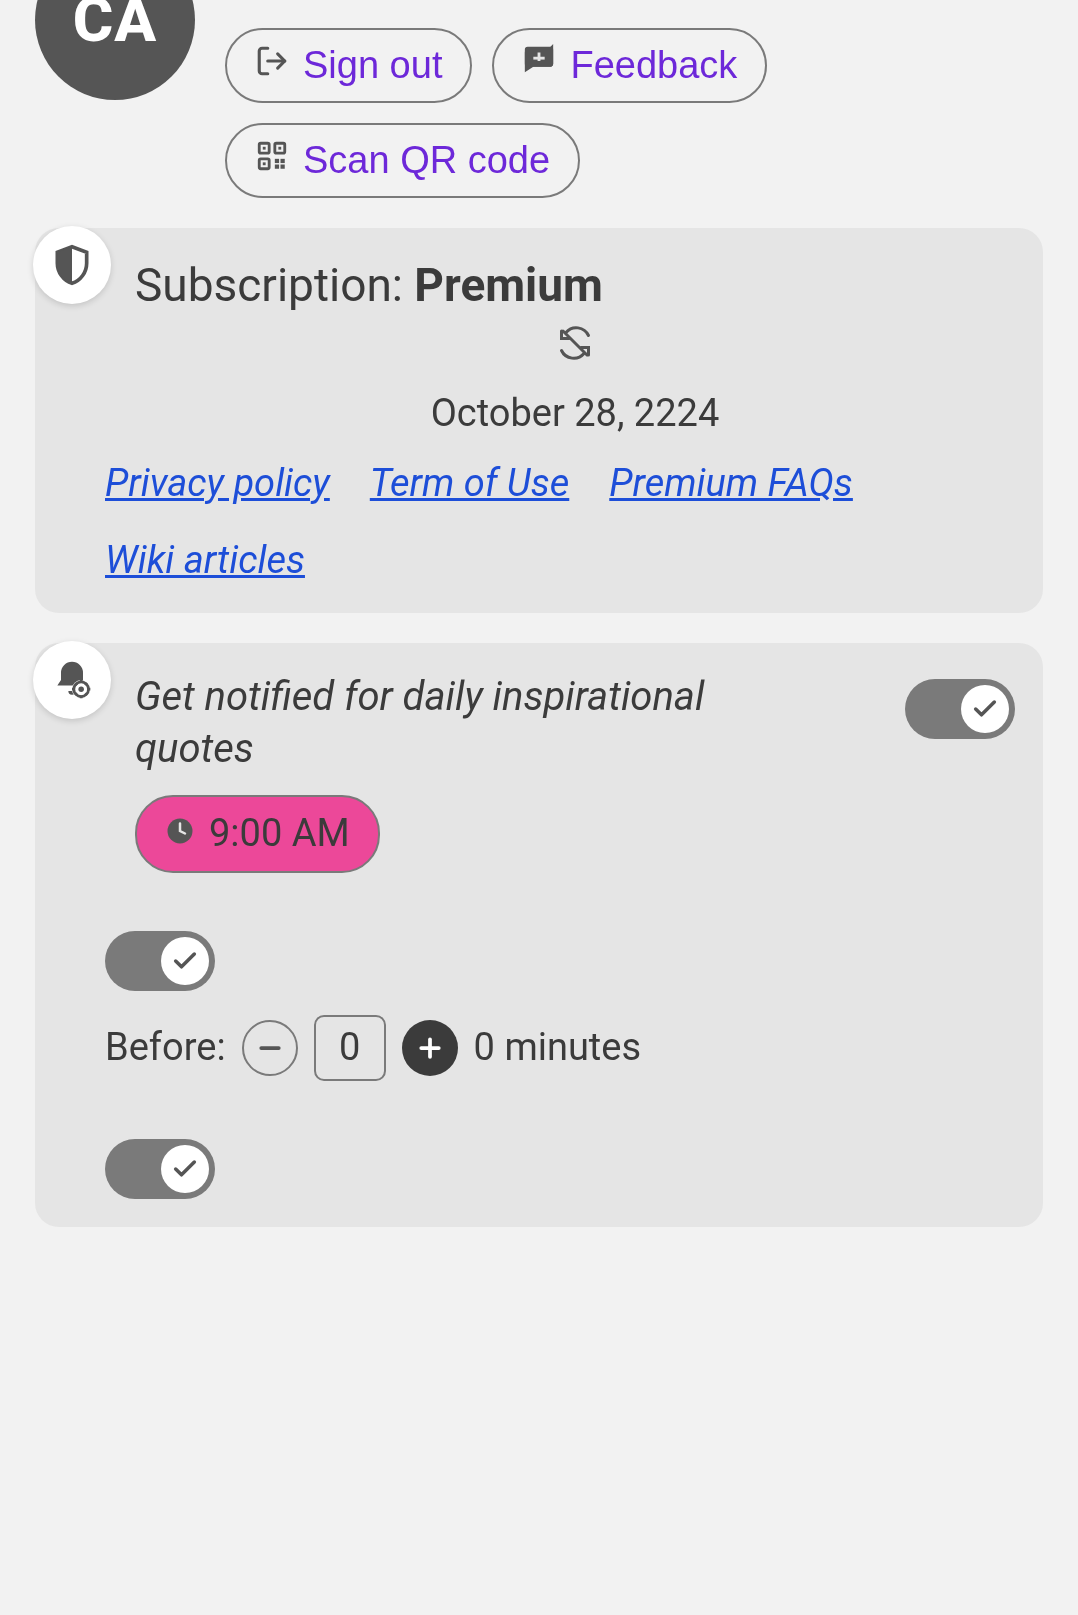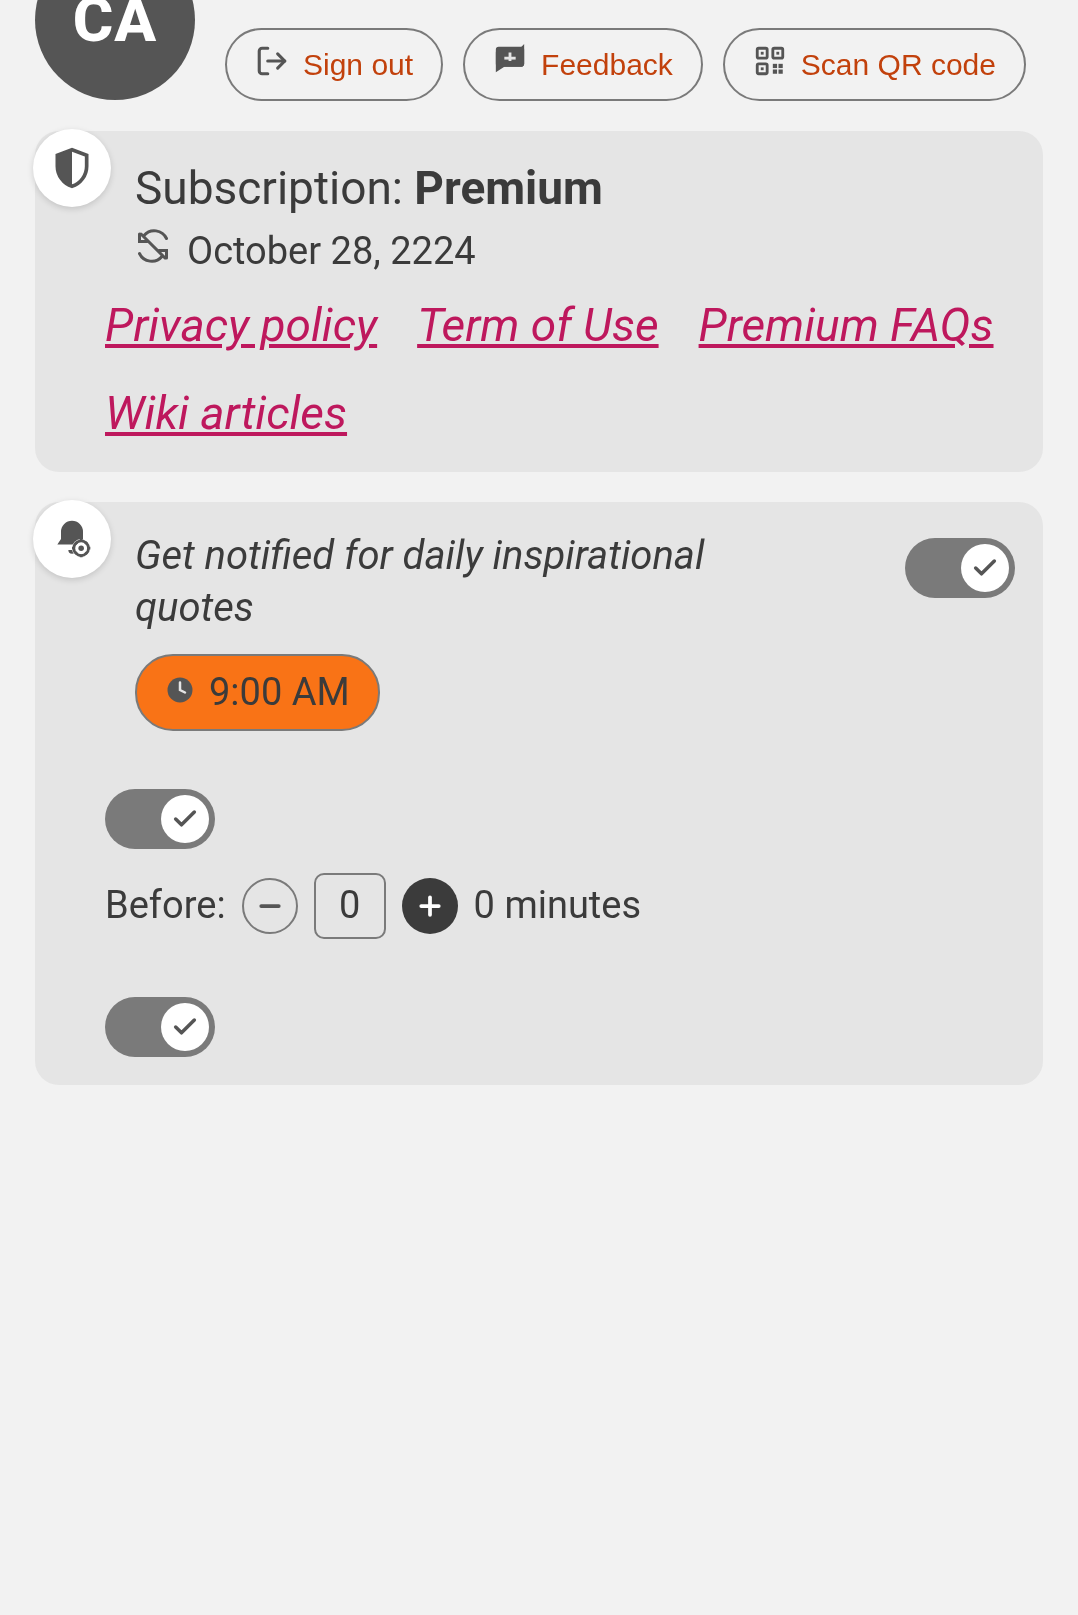--- a/index.html
+++ b/index.html
@@ -42,22 +42,22 @@
     margin-top: 28px;
   }
   .pill-btn {
     display: inline-flex;
     align-items: center;
     gap: 14px;
     border: 2px solid #7a7a7a;
     border-radius: 38px;
     background: #f2f2f2;
     padding: 14px 28px;
-    font-size: 30px;
-    color: #c2410c;
+    font-size: 38px;
+    color: #6d28d9;
     cursor: pointer;
   }
   .pill-btn svg { width: 34px; height: 34px; }
 
   
   .card {
     position: relative;
     background: #e5e5e5;
     border-radius: 24px;
     margin-top: 30px;
@@ -73,35 +73,35 @@
     background: #fff;
     display: flex;
     align-items: center;
     justify-content: center;
     box-shadow: 0 2px 6px rgba(0,0,0,0.15);
   }
   .card-icon-bubble svg { width: 44px; height: 44px; }
 
   .sub-line { font-size: 46px; margin-bottom: 8px; }
   .sub-line .premium { font-weight: 700; }
-  .date-line { display: flex; align-items: center; gap: 16px; font-size: 38px; margin-bottom: 20px; }
+  .date-line { display: flex; align-items: center; gap: 16px; font-size: 38px; margin-bottom: 20px; flex-direction: column; }
   .date-line svg { width: 36px; height: 36px; }
 
   .link-grid {
     display: flex;
     flex-wrap: wrap;
     column-gap: 40px;
     row-gap: 28px;
     margin-left: -30px;
   }
   .link-grid a {
     font-style: italic;
     text-decoration: underline;
-    color: #be185d;
-    font-size: 46px;
+    color: #1d4ed8;
+    font-size: 38px;
     cursor: pointer;
   }
 
   
   .notif-row {
     display: flex;
     align-items: flex-start;
     justify-content: space-between;
     gap: 20px;
   }
@@ -116,21 +116,21 @@
 
   .time-chip {
     display: inline-flex;
     align-items: center;
     gap: 14px;
     border: 2px solid #7a7a7a;
     border-radius: 38px;
     padding: 12px 28px;
     font-size: 38px;
     margin-top: 20px;
-    background: #f97316;
+    background: #ec4899;
   }
   .time-chip svg { width: 30px; height: 30px; }
 
   
   .toggle {
     width: 110px;
     height: 60px;
     background: #7a7a7a;
     border-radius: 40px;
     position: relative;

